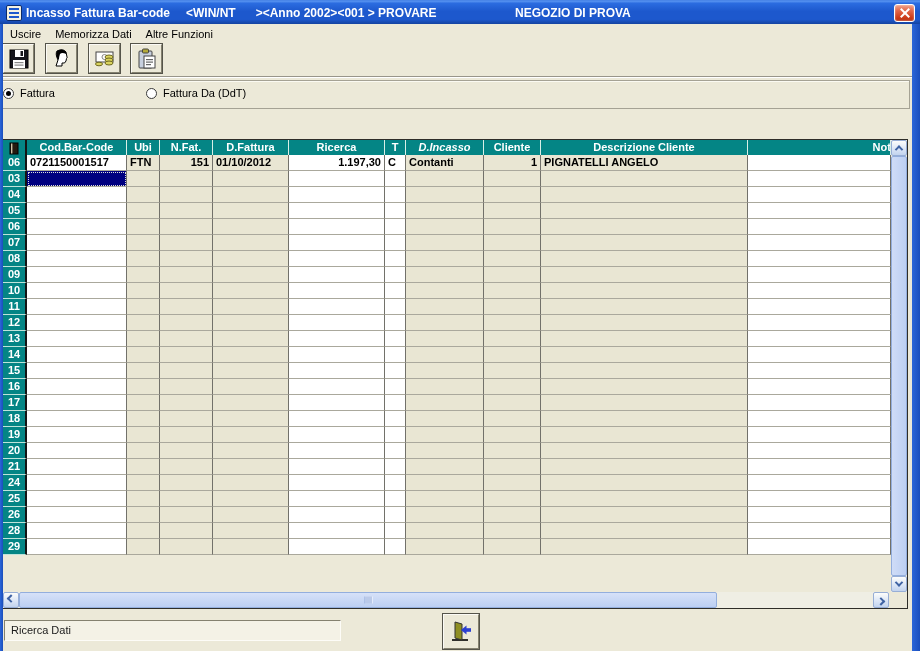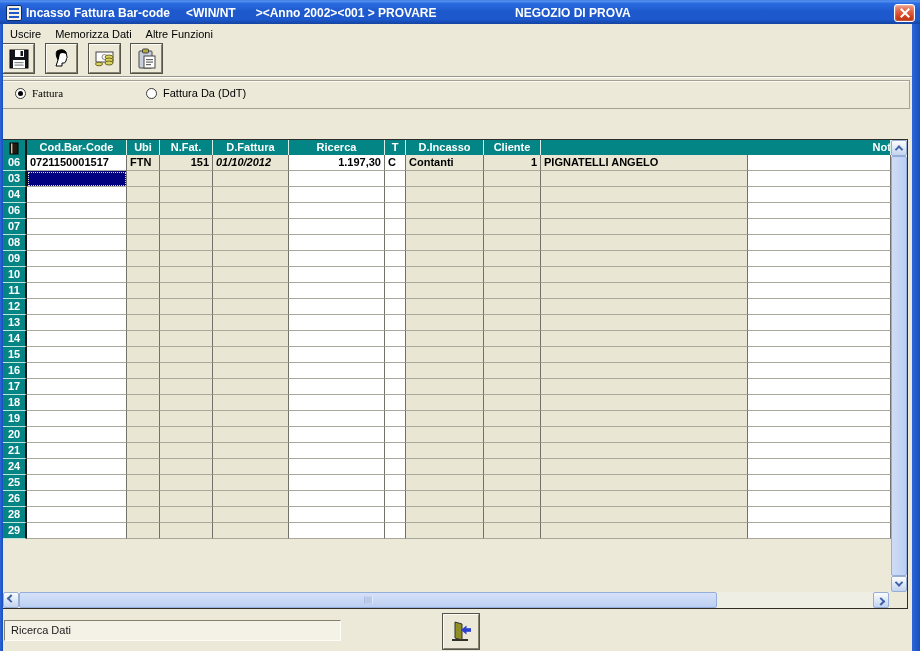--- a/index.html
+++ b/index.html
@@ -40,21 +40,21 @@
   
   .toolbar { position:absolute; top:43px; left:3px; right:8px; height:34px;
     border-bottom:1px solid #98958a; box-shadow:0 1px 0 #fff; padding-left:0; }
   .tb-btn { position:absolute; top:1px; width:31px; height:29px; background:#ECE9D8;
     border:1px solid; border-color:#fbfaf5 #84816f #84816f #fbfaf5;
     box-shadow:0 0 0 1px #55544a; cursor:pointer; display:flex; align-items:center; justify-content:center; }
   
   .radio-panel { position:absolute; top:80px; left:2px; right:10px; height:29px;
     border:1px solid #a5a294; box-shadow:inset 0 1px 0 #fbfaf2; }
   .radio-opt { position:absolute; top:6px; display:flex; align-items:center; cursor:pointer; }
-  .radio-opt.r0 { left:12px;font-family:Liberation Serif, serif; } .radio-opt.r1 { left:143px;align-items:flex-end; }
+  .radio-opt.r0 { left:0; } .radio-opt.r1 { left:143px;align-items:flex-end; }
   .radio-circle { width:11px; height:11px; border-radius:50%; background:#fff;
     border:1px solid #3a3a3a; margin-right:6px; position:relative; }
   .radio-circle.on::after { content:""; position:absolute; left:2px; top:2px; width:5px; height:5px; border-radius:50%; background:#000; }
   
   .grid { position:absolute; left:2px; top:139px; width:906px; height:470px;
     border:1px solid #2e2d28; background:#ECE9D8; }
   .grid-inner { position:absolute; left:0; top:0; right:16px; bottom:16px; overflow:hidden; }
   .g-header { display:flex; height:17px; background:#048585; }
   .hcell { color:#fff; font-weight:bold; font-size:11px; line-height:15px; text-align:center;
     border-right:1px solid #d9efe7; flex:0 0 auto; overflow:hidden; white-space:nowrap; }
@@ -183,31 +183,32 @@
               <rect x="2" y="1" width="8" height="11" fill="#241a10" stroke="#000"></rect>
               <rect x="3" y="1.5" width="1.4" height="10" fill="#cfc4a8"></rect>
             </svg>
           </div>
           <div class="hcell" style="width: 100px;">Cod.Bar-Code</div>
           <div class="hcell" style="width: 33px;">Ubi</div>
           <div class="hcell" style="width: 53px;">N.Fat.</div>
           <div class="hcell" style="width: 76px;">D.Fattura</div>
           <div class="hcell" style="width: 96px;">Ricerca</div>
           <div class="hcell" style="width: 21px;">T</div>
-          <div class="hcell" style="width: 78px;">D.Incasso</div>
+          <div class="hcell" style="width: 78px; font-style: italic;">D.Incasso</div>
           <div class="hcell" style="width: 57px;">Cliente</div>
+          <div class="hcell" style="width: 207px;">Descrizione Cliente</div>
           <div class="hcell note-h" style="width: 140px;"><span class="clip">Note</span></div>
         </div>
       <div class="g-body">
           <div class="g-row">
             <div class="rlabel">06</div>
             <div class="gcell white" style="width: 100px;">0721150001517</div>
             <div class="gcell beige" style="width: 33px;">FTN</div>
             <div class="gcell beige right" style="width: 53px;">151</div>
-            <div class="gcell beige" style="width: 76px; font-style: italic;">01/10/2012</div>
+            <div class="gcell beige" style="width: 76px;">01/10/2012</div>
             <div class="gcell white right" style="width: 96px;">1.197,30</div>
             <div class="gcell white" style="width: 21px;">C</div>
             <div class="gcell beige" style="width: 78px;">Contanti</div>
             <div class="gcell beige right" style="width: 57px;">1</div>
             <div class="gcell beige" style="width: 207px;">PIGNATELLI ANGELO</div>
             <div class="gcell white note-c" style="width: 140px;"></div>
           </div>
           <div class="g-row">
             <div class="rlabel">03</div>
             <div class="gcell white sel" style="width: 100px;"></div>
@@ -216,20 +217,33 @@
             <div class="gcell beige" style="width: 76px;"></div>
             <div class="gcell white right" style="width: 96px;"></div>
             <div class="gcell white" style="width: 21px;"></div>
             <div class="gcell beige" style="width: 78px;"></div>
             <div class="gcell beige right" style="width: 57px;"></div>
             <div class="gcell beige" style="width: 207px;"></div>
             <div class="gcell white note-c" style="width: 140px;"></div>
           </div>
           <div class="g-row">
             <div class="rlabel">04</div>
+            <div class="gcell white" style="width: 100px;"></div>
+            <div class="gcell beige" style="width: 33px;"></div>
+            <div class="gcell beige right" style="width: 53px;"></div>
+            <div class="gcell beige" style="width: 76px;"></div>
+            <div class="gcell white right" style="width: 96px;"></div>
+            <div class="gcell white" style="width: 21px;"></div>
+            <div class="gcell beige" style="width: 78px;"></div>
+            <div class="gcell beige right" style="width: 57px;"></div>
+            <div class="gcell beige" style="width: 207px;"></div>
+            <div class="gcell white note-c" style="width: 140px;"></div>
+          </div>
+          <div class="g-row">
+            <div class="rlabel">05</div>
             <div class="gcell white" style="width: 100px;"></div>
             <div class="gcell beige" style="width: 33px;"></div>
             <div class="gcell beige right" style="width: 53px;"></div>
             <div class="gcell beige" style="width: 76px;"></div>
             <div class="gcell white right" style="width: 96px;"></div>
             <div class="gcell white" style="width: 21px;"></div>
             <div class="gcell beige" style="width: 78px;"></div>
             <div class="gcell beige right" style="width: 57px;"></div>
             <div class="gcell beige" style="width: 207px;"></div>
             <div class="gcell white note-c" style="width: 140px;"></div>

